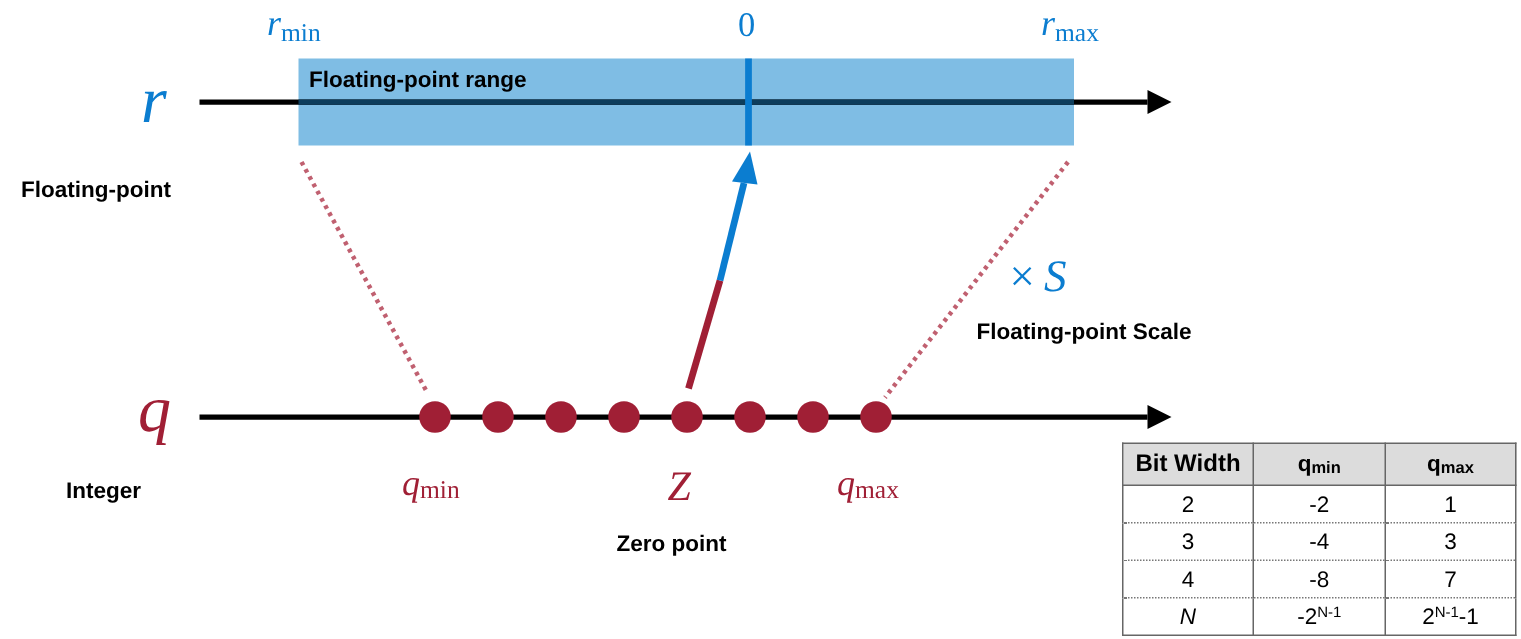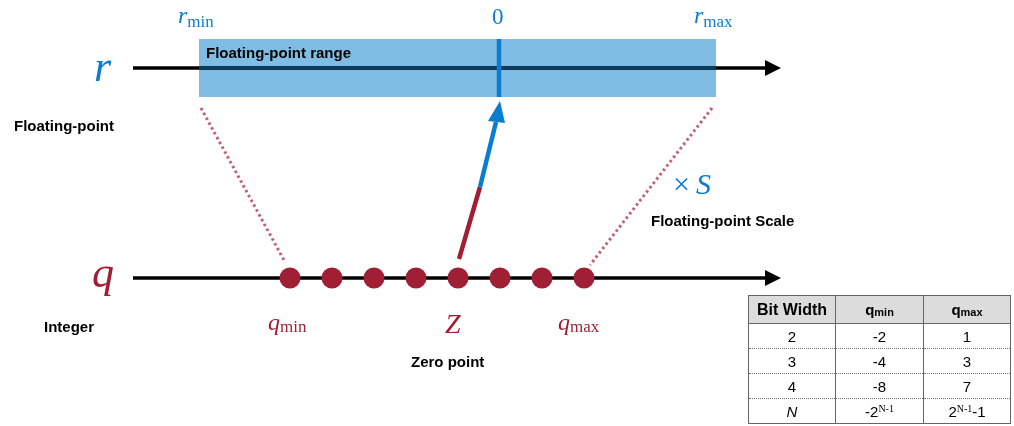--- a/index.html
+++ b/index.html
@@ -12,21 +12,21 @@
   #qtable th, #qtable td { border-left: 1px solid #666; border-right: 1px solid #666; text-align: center; padding: 0; }
   #qtable th { background: #dcdcdc; height: 27px; font-weight: bold; border-top: 1px solid #666; border-bottom: 1px solid #666; }
   #qtable td { height: 24px; border-bottom: 1px dotted #777; }
   #qtable tr:last-child td { border-bottom: 1px solid #666; }
   #qtable .c0 { width: 86px; }
   #qtable .c1 { width: 87px; }
   #qtable .c2 { width: 86px; }
   #qtable th.c0 { font-size: 16px; }
   #qtable th.sub { font-size: 15px; }
   #qtable th.sub sub { font-size: 11px; vertical-align: -1px; }
-  #qtable td sup { font-size: 10px; vertical-align: 5px; font-family: Liberation Serif, serif; }
+  #qtable td sup { font-size: 10px; vertical-align: 5px; }
   #qtable td.italic { font-style: italic; }
 </style>
 </head>
 <body>
 
 <svg id="diagram" width="1014" height="426" viewBox="0 0 1014 426" xmlns="http://www.w3.org/2000/svg">
   <defs>
     <marker id="arrow-black" viewBox="0 0 10 10" refX="9" refY="5" markerWidth="5" markerHeight="5" orient="auto">
       <path d="M0,0 L10,5 L0,10 z" fill="#000"></path>
     </marker>

